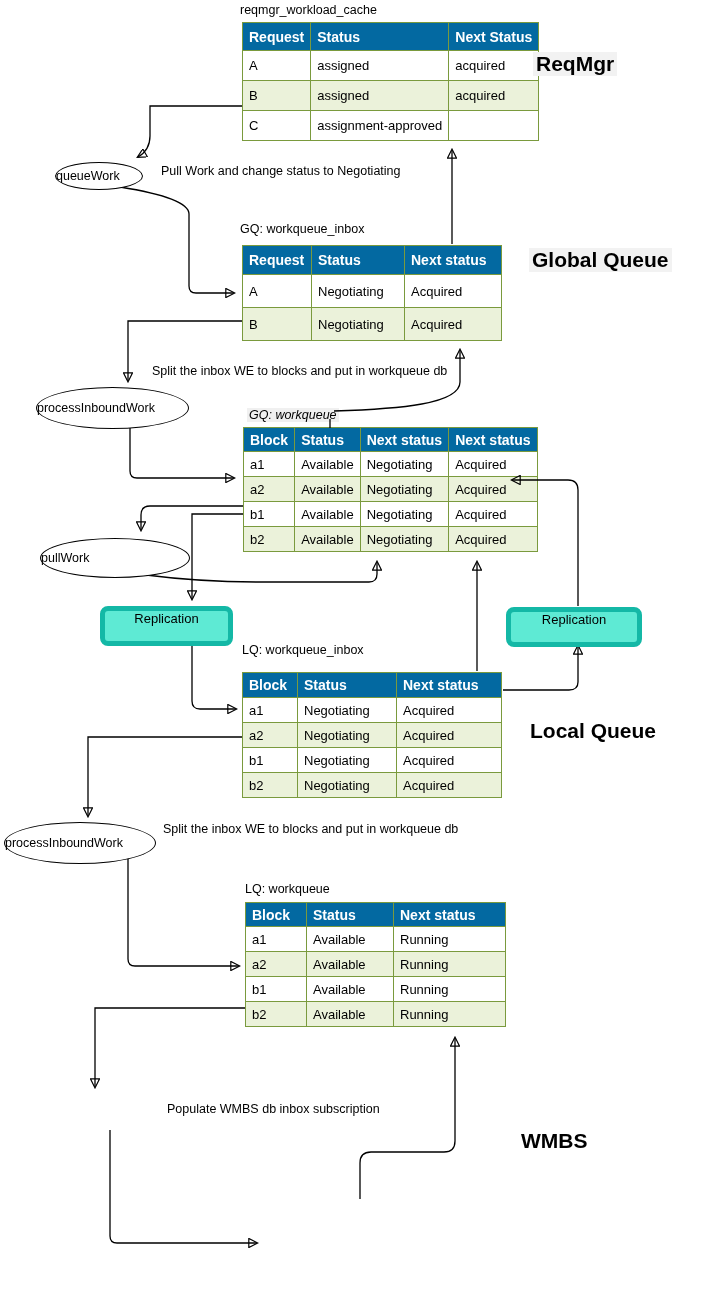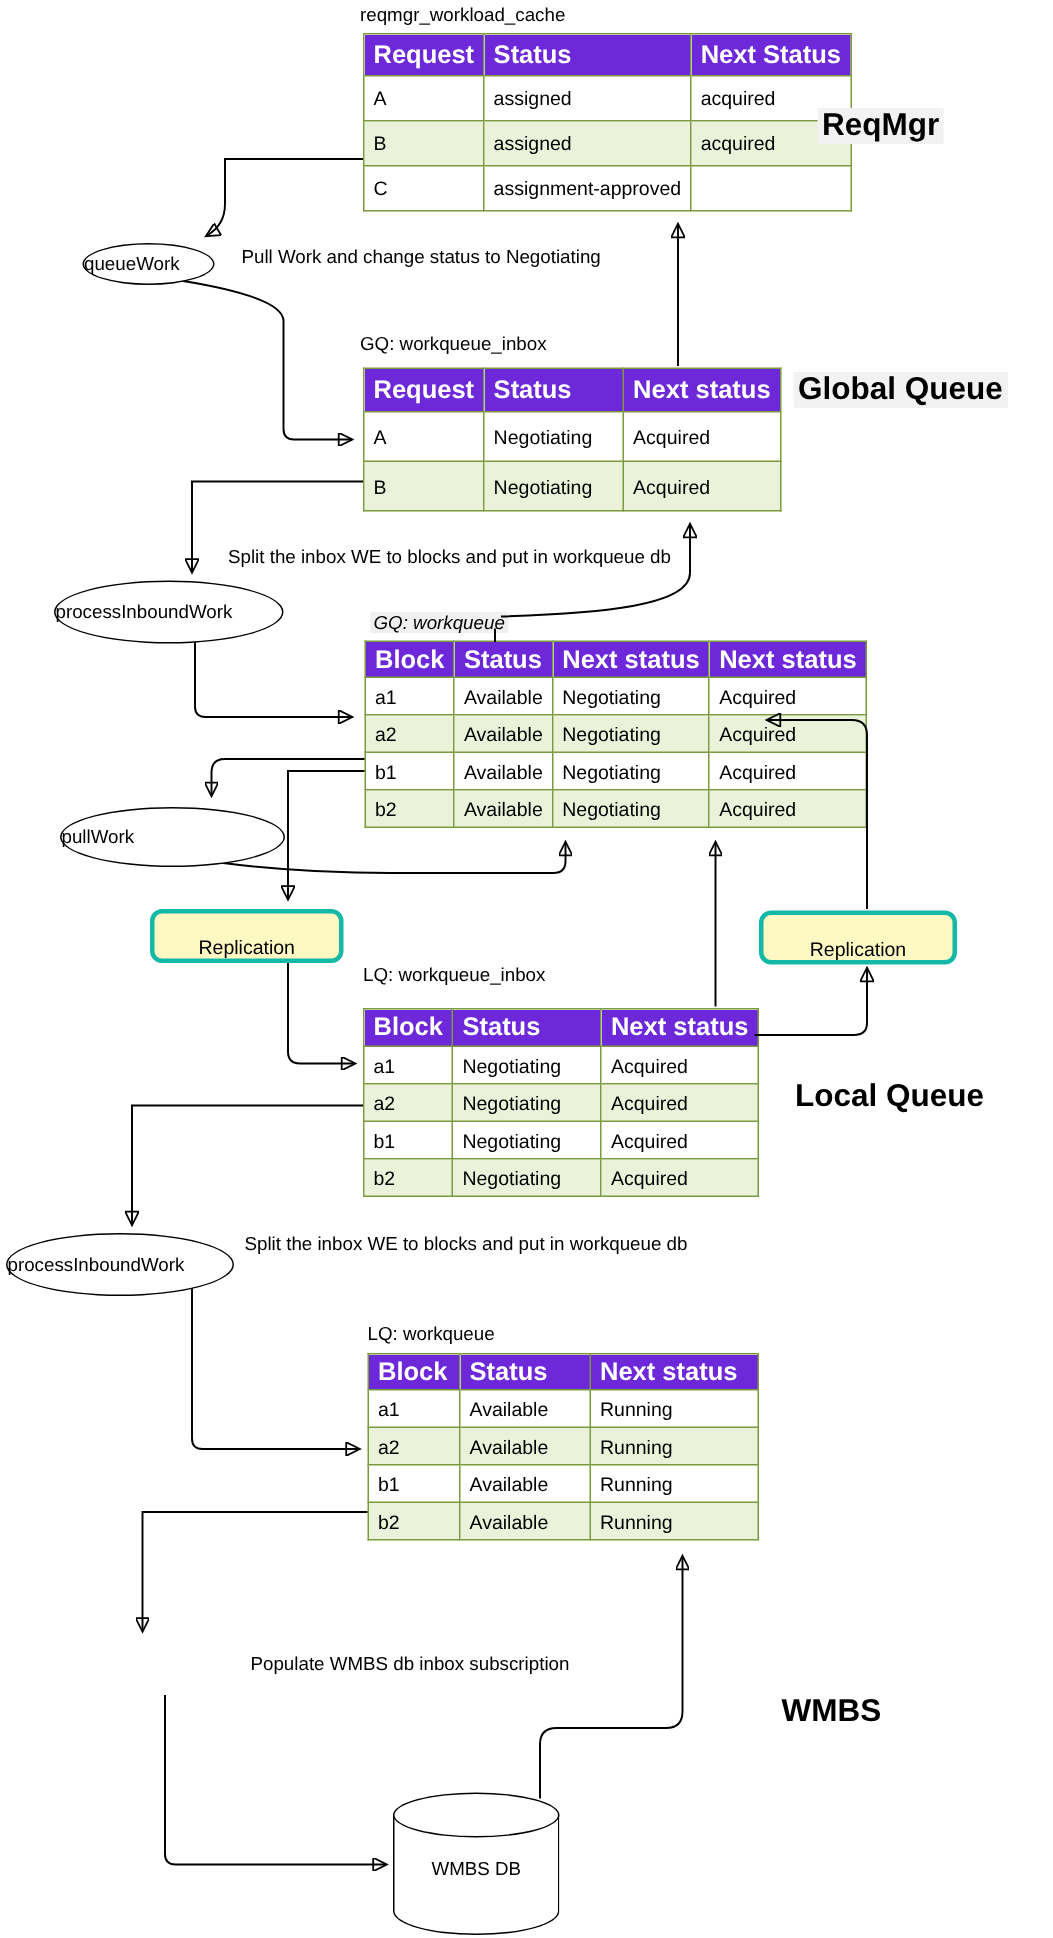--- a/index.html
+++ b/index.html
@@ -4,22 +4,22 @@
 <style>
   html,body{margin:0;padding:0;background:#ffffff;}
   .canvas{
     position:relative;width:702px;height:1292px;background:#ffffff;
     font-family:"Liberation Sans",sans-serif;color:#000;overflow:hidden;
   }
   
   .tblwrap{position:absolute;z-index:1;}
   .tblwrap table{border-collapse:collapse;table-layout:fixed;}
   .tblwrap th{
-    background:#6d28d9;color:#ffffff;font-weight:bold;text-align:left;
-    font-size:17px;padding:0 6px;border:1px solid #7a9a3d;white-space:nowrap;overflow:hidden;
+    background:#0369a1;color:#ffffff;font-weight:bold;text-align:left;
+    font-size:14px;padding:0 6px;border:1px solid #7a9a3d;white-space:nowrap;overflow:hidden;
   }
   .tblwrap td{
     background:#ffffff;font-size:13px;padding:0 6px;border:1px solid #7a9a3d;
     white-space:nowrap;overflow:hidden;
   }
   .tblwrap tbody tr:nth-child(even) td{background:#ebf2da;}
   .pos-t1{left:242px;top:22px;}   .tbl-t1 th{height:27px}.tbl-t1 td{height:29px}
   .pos-t2{left:242px;top:245px;}  .tbl-t2 th{height:28px}.tbl-t2 td{height:32px}
   .pos-t3{left:243px;top:427px;}  .tbl-t3 th{height:23px}.tbl-t3 td{height:24px}
   .pos-t4{left:242px;top:672px;}  .tbl-t4 th{height:24px}.tbl-t4 td{height:24px}
@@ -27,43 +27,43 @@
   
   .tbl-title{position:absolute;font-size:12.5px;z-index:1;white-space:nowrap;}
   .tt1{left:240px;top:3px;}
   .tt2{left:240px;top:222px;}
   .tt3{left:247px;top:408px;background:#f0f0f0;padding:0 2px;font-style:italic;}
   .tt4{left:242px;top:643px;}
   .tt5{left:245px;top:882px;}
   
   .sec-label{position:absolute;font-weight:bold;font-size:21px;z-index:1;white-space:nowrap;}
   .sec-bg{background:#f2f2f2;padding:0 3px;}
-  .sec-reqmgr{left:545px;top:52px;margin-top:20px;}
+  .sec-reqmgr{left:533px;top:52px;}
   .sec-gq{left:529px;top:248px;}
   .sec-lq{left:530px;top:719px;}
   .sec-wmbs{left:521px;top:1129px;}
   
   .note{position:absolute;font-size:12.5px;z-index:1;white-space:nowrap;}
   .note-pull{left:161px;top:164px;}
   .note-split1{left:152px;top:364px;}
   .note-split2{left:163px;top:822px;}
   .note-populate{left:167px;top:1102px;}
   
   .ellipse{
     position:absolute;border:1px solid #000;border-radius:50%;background:#fff;
     display:flex;align-items:center;font-size:12.5px;z-index:3;white-space:nowrap;
   }
   .n-queuework{left:55px;top:162px;width:86px;height:26px;}
   .n-piw1{left:36px;top:387px;width:151px;height:40px;}
   .n-pullwork{left:40px;top:538px;width:148px;height:38px;}
   .n-piw2{left:4px;top:822px;width:150px;height:40px;}
   .n-getwork{left:2px;top:1092px;width:150px;height:40px;}
   .rbox{
-    position:absolute;border:3px solid #14b8a6;border-radius:8px;background:#fef9c3;
-    display:flex;align-items:flex-end;justify-content:center;font-size:13px;z-index:3;
+    position:absolute;border:5px solid #14b8a6;border-radius:8px;background:#5eead4;
+    display:flex;align-items:flex-start;justify-content:center;font-size:13px;z-index:3;
   }
   .n-repl-left{left:100px;top:606px;width:123px;height:30px;}
   .n-repl-right{left:506px;top:607px;width:126px;height:30px;}
   
   .cylinder{position:absolute;left:262px;top:1195px;width:111px;height:95px;z-index:3;}
   .cyl-top{position:absolute;left:0;right:0;top:0;height:30px;border:1px solid #000;border-radius:50%;background:#fff;z-index:2;box-sizing:border-box;}
   .cyl-body{position:absolute;left:0;right:0;top:15px;bottom:0;border:1px solid #000;border-top:none;background:#fff;
     border-radius:0 0 55px 55px / 0 0 16px 16px;z-index:1;box-sizing:border-box;}
   .cyl-label{position:absolute;left:0;width:100%;top:44px;text-align:center;font-size:12.5px;z-index:3;}
   
@@ -312,19 +312,14 @@
   <div class="rbox n-repl-left">
     <span>Replication</span>
   </div>
   <div class="rbox n-repl-right">
     <span>Replication</span>
   </div>
   <div class="ellipse n-piw2">
     <span>processInboundWork</span>
   </div>
 
-  <div class="cylinder">
-    <div class="cyl-top"></div>
-    <div class="cyl-body"></div>
-    <div class="cyl-label">WMBS DB</div>
-  </div>
 
 </div>
 
 </body></html>

